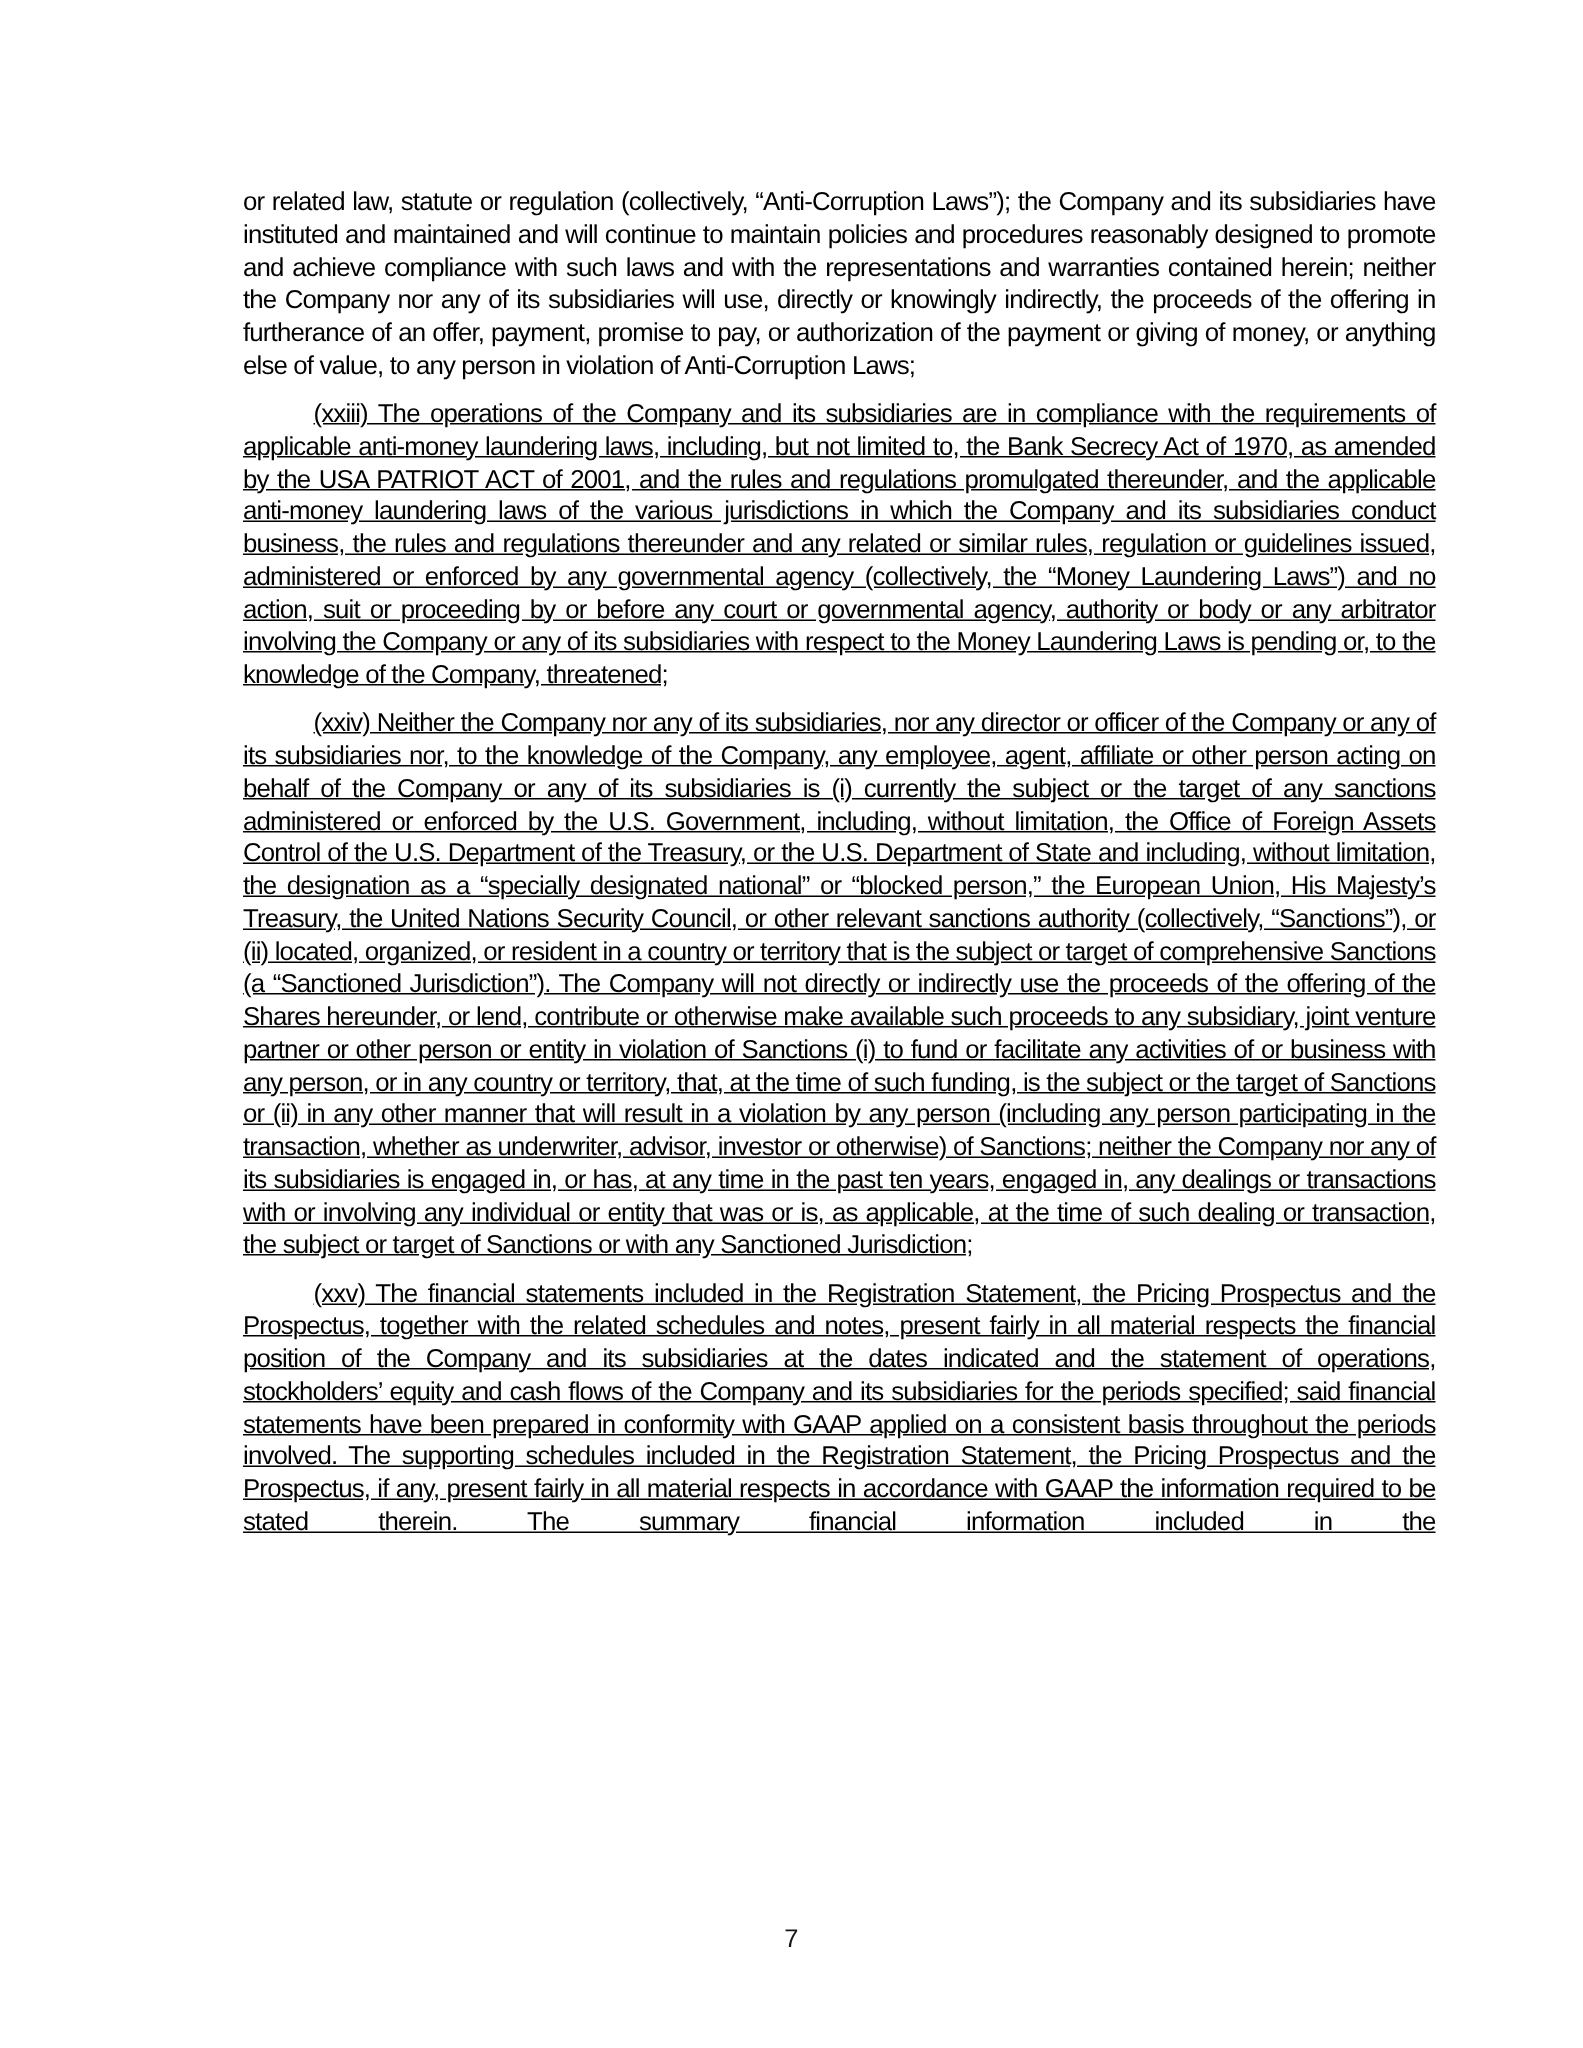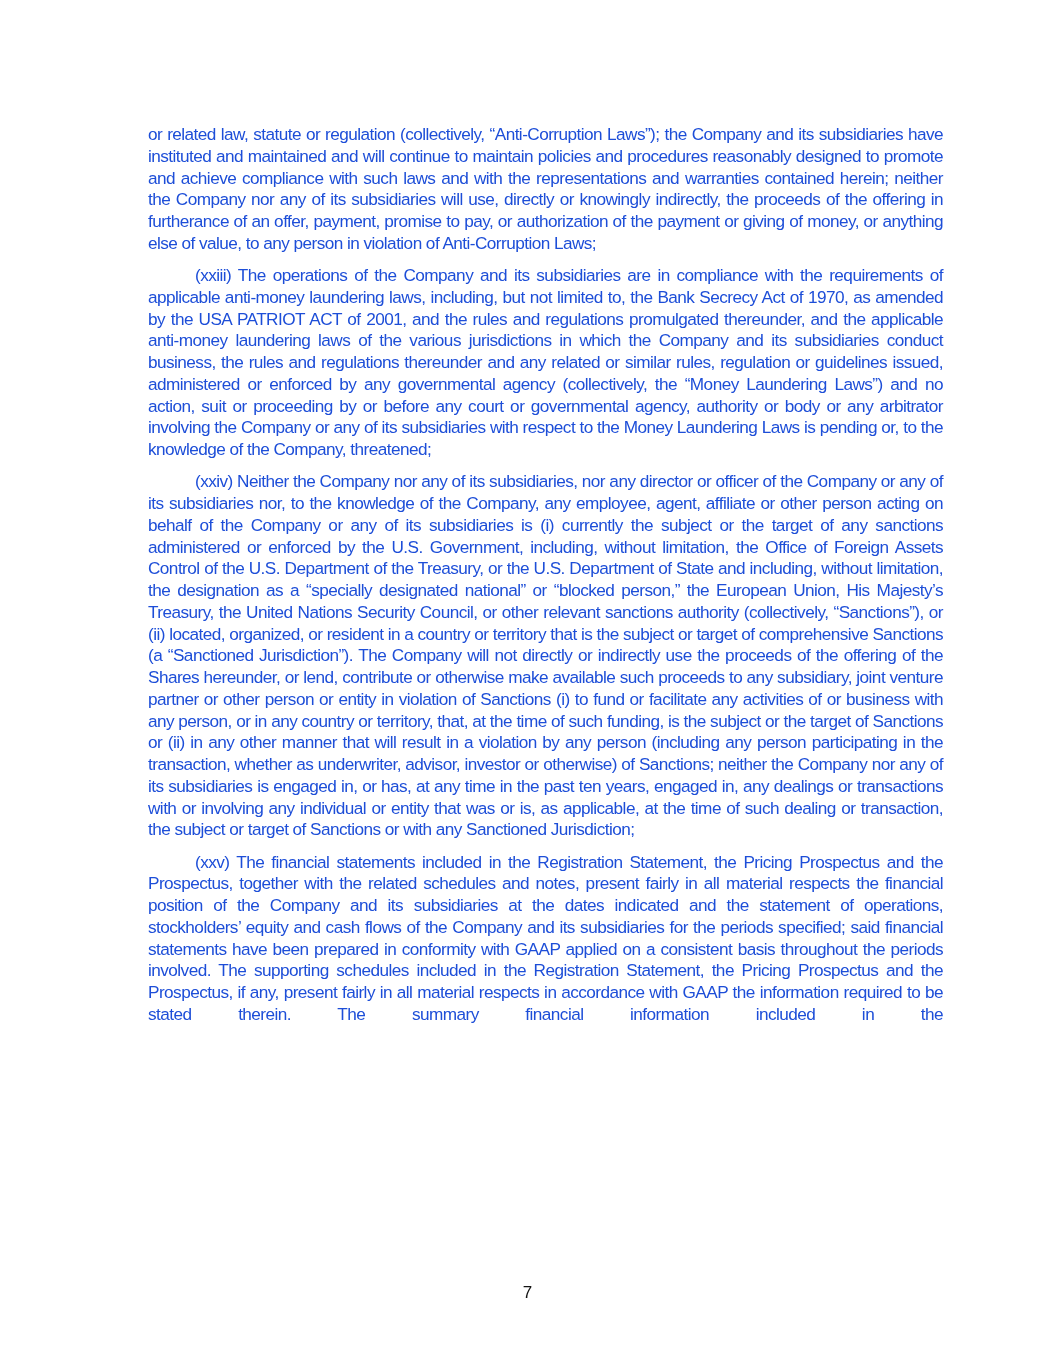--- a/index.html
+++ b/index.html
@@ -16,37 +16,38 @@
     .page {
       position: absolute;
       left: 0;
       top: 0;
       width: 1055px;
       height: 1365px;
       background: #ffffff;
     }
     .text-block {
       position: absolute;
-      left: 148px;
+      left: 162px;
       top: 124px;
       width: 795px;
-      color: #1d4ed8;
+      color: #000000;
     }
     .para {
       margin: 0 0 10.5px 0;
       text-align: justify;
       text-align-last: left;
       font-family: "Liberation Sans", sans-serif;
       font-size: 17.2px;
       line-height: 21.75px;
       letter-spacing: -0.55px;
       word-spacing: 0px;
     }
     .para.indent {
       text-indent: 47px;
+      text-decoration: underline;
     }
     .page-number {
       position: absolute;
       left: 0;
       width: 1055px;
       top: 1283px;
       text-align: center;
       font-family: "Liberation Sans", sans-serif;
       font-size: 17px;
       color: #141414;

